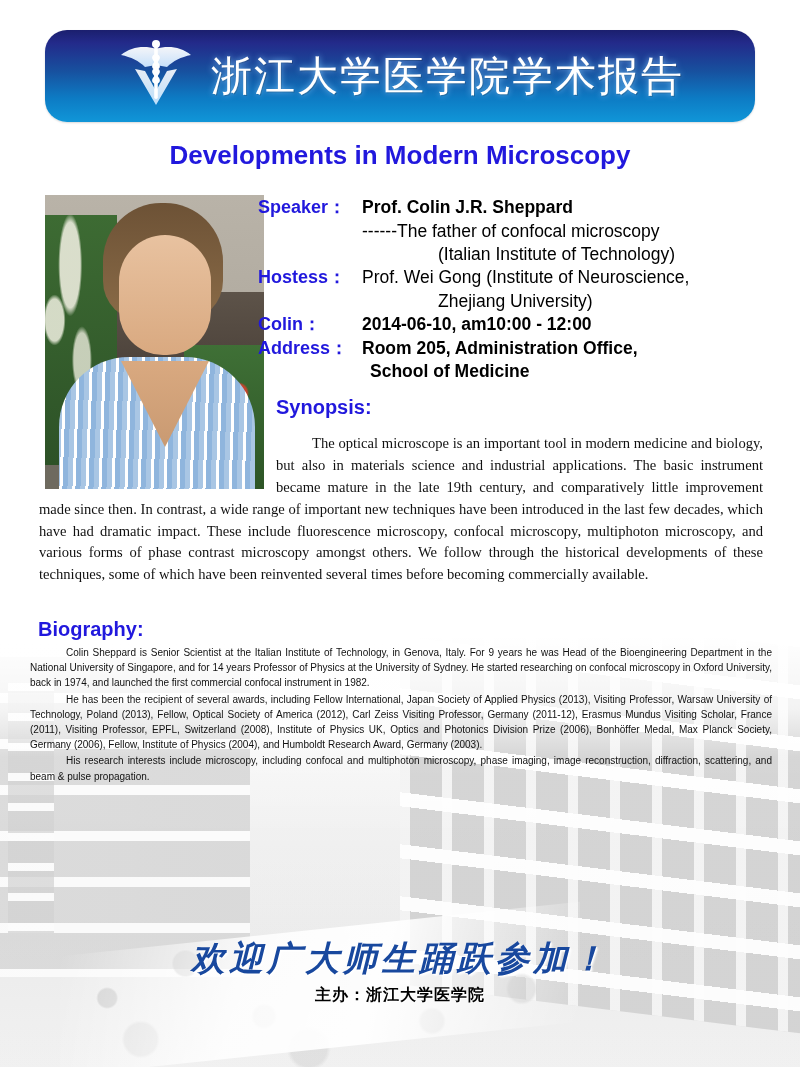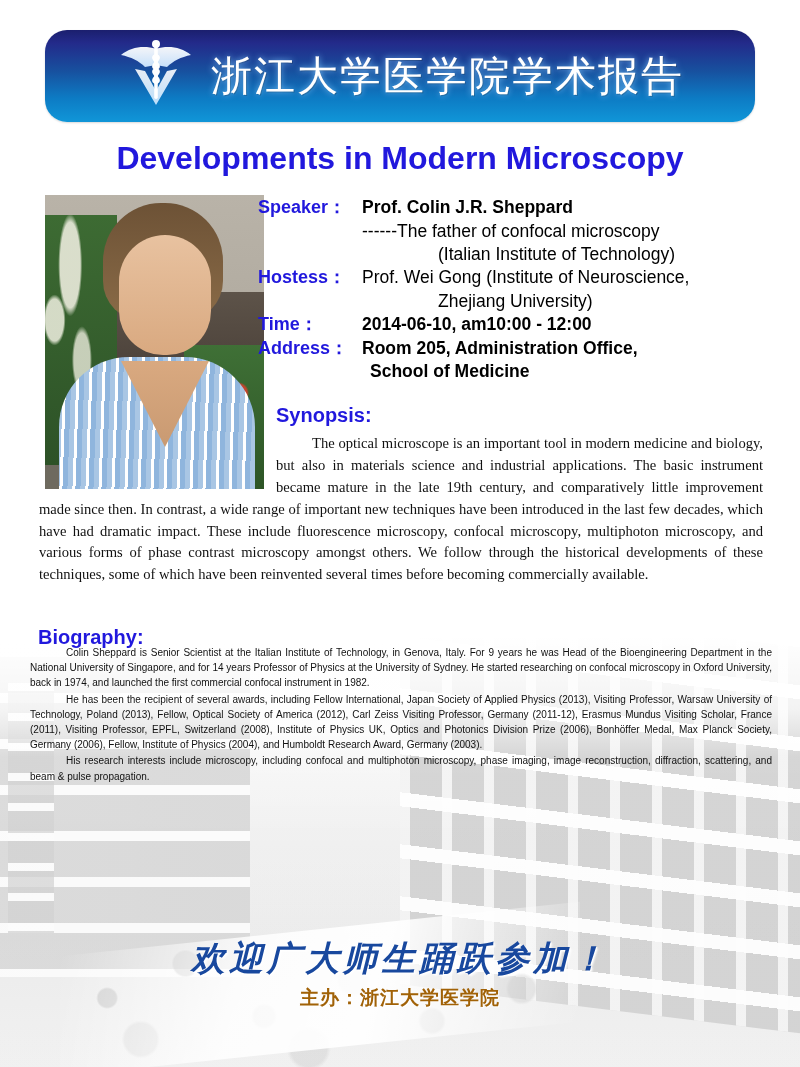--- a/index.html
+++ b/index.html
@@ -125,21 +125,21 @@
     margin-left: 12px;
     text-shadow: 0 0 6px rgba(130,200,255,.9), 1px 1px 0 rgba(0,0,0,.25);
   }
 
   
   .main-title {
     position: absolute;
     left: 0; right: 0; top: 140px;
     text-align: center;
     color: #2118dd;
-    font-size: 32px;
+    font-size: 26px;
     font-weight: bold;
   }
 
   
   .photo {
     position: absolute;
     left: 45px; top: 195px;
     width: 219px; height: 294px;
     overflow: hidden;
     background: #7d8a74;
@@ -207,21 +207,20 @@
   .info-value { flex: 1 1 auto; }
   .info-value.bold { font-weight: bold; }
   .info-sub { padding-left: 104px; }
   .info-sub.indent-more { padding-left: 180px; }
   .info-sub.indent-addr { padding-left: 112px; font-weight: bold; }
 
   .section-head {
     color: #2118dd;
     font-weight: bold;
     font-size: 20px;
-    margin-top: 8px;
   }
   .synopsis-head { position:absolute; left:276px; top:396px; }
 
   
   .synopsis-body {
     position: absolute;
     left: 30px; top: 424px;
     width: 742px;
     font-size: 14.6px;
     line-height: 1.5;
@@ -260,24 +259,24 @@
     font-style: italic;
     letter-spacing: 4px;
     color: #18489e;
     text-shadow: 1px 1px 0 #ffffff, 2px 2px 2px rgba(255,255,255,.8);
   }
   .organizer {
     position: absolute;
     left: 0; right: 0; top: 985px;
     text-align: center;
     font-family: "DejaVu Sans", sans-serif;
-    font-size: 19px;
+    font-size: 16px;
     font-weight: bold;
     letter-spacing: 1px;
-    color: #a16207;
+    color: #000000;
     text-shadow: 1px 1px 0 rgba(255,255,255,.9);
   }
 </style>
 </head>
 <body>
 
 <div id="poster">
 
   <div class="wm-layer">
     <div class="wm-sky"></div>
@@ -331,21 +330,21 @@
       <div class="info-sub">------The father of confocal microscopy</div>
       <div class="info-sub indent-more">(Italian Institute of Technology)</div>
 
       <div class="info-row">
         <div class="info-label">Hostess：</div>
         <div class="info-value">Prof. Wei Gong (Institute of Neuroscience,</div>
       </div>
       <div class="info-sub indent-more">Zhejiang University)</div>
 
       <div class="info-row">
-        <div class="info-label">Time：</div>
+        <div class="info-label">Colin：</div>
         <div class="info-value bold">2014-06-10, am10:00 - 12:00</div>
       </div>
 
       <div class="info-row">
         <div class="info-label">Address：</div>
         <div class="info-value bold">Room 205, Administration Office,</div>
       </div>
       <div class="info-sub indent-addr">School of Medicine</div>
     </div>
 

